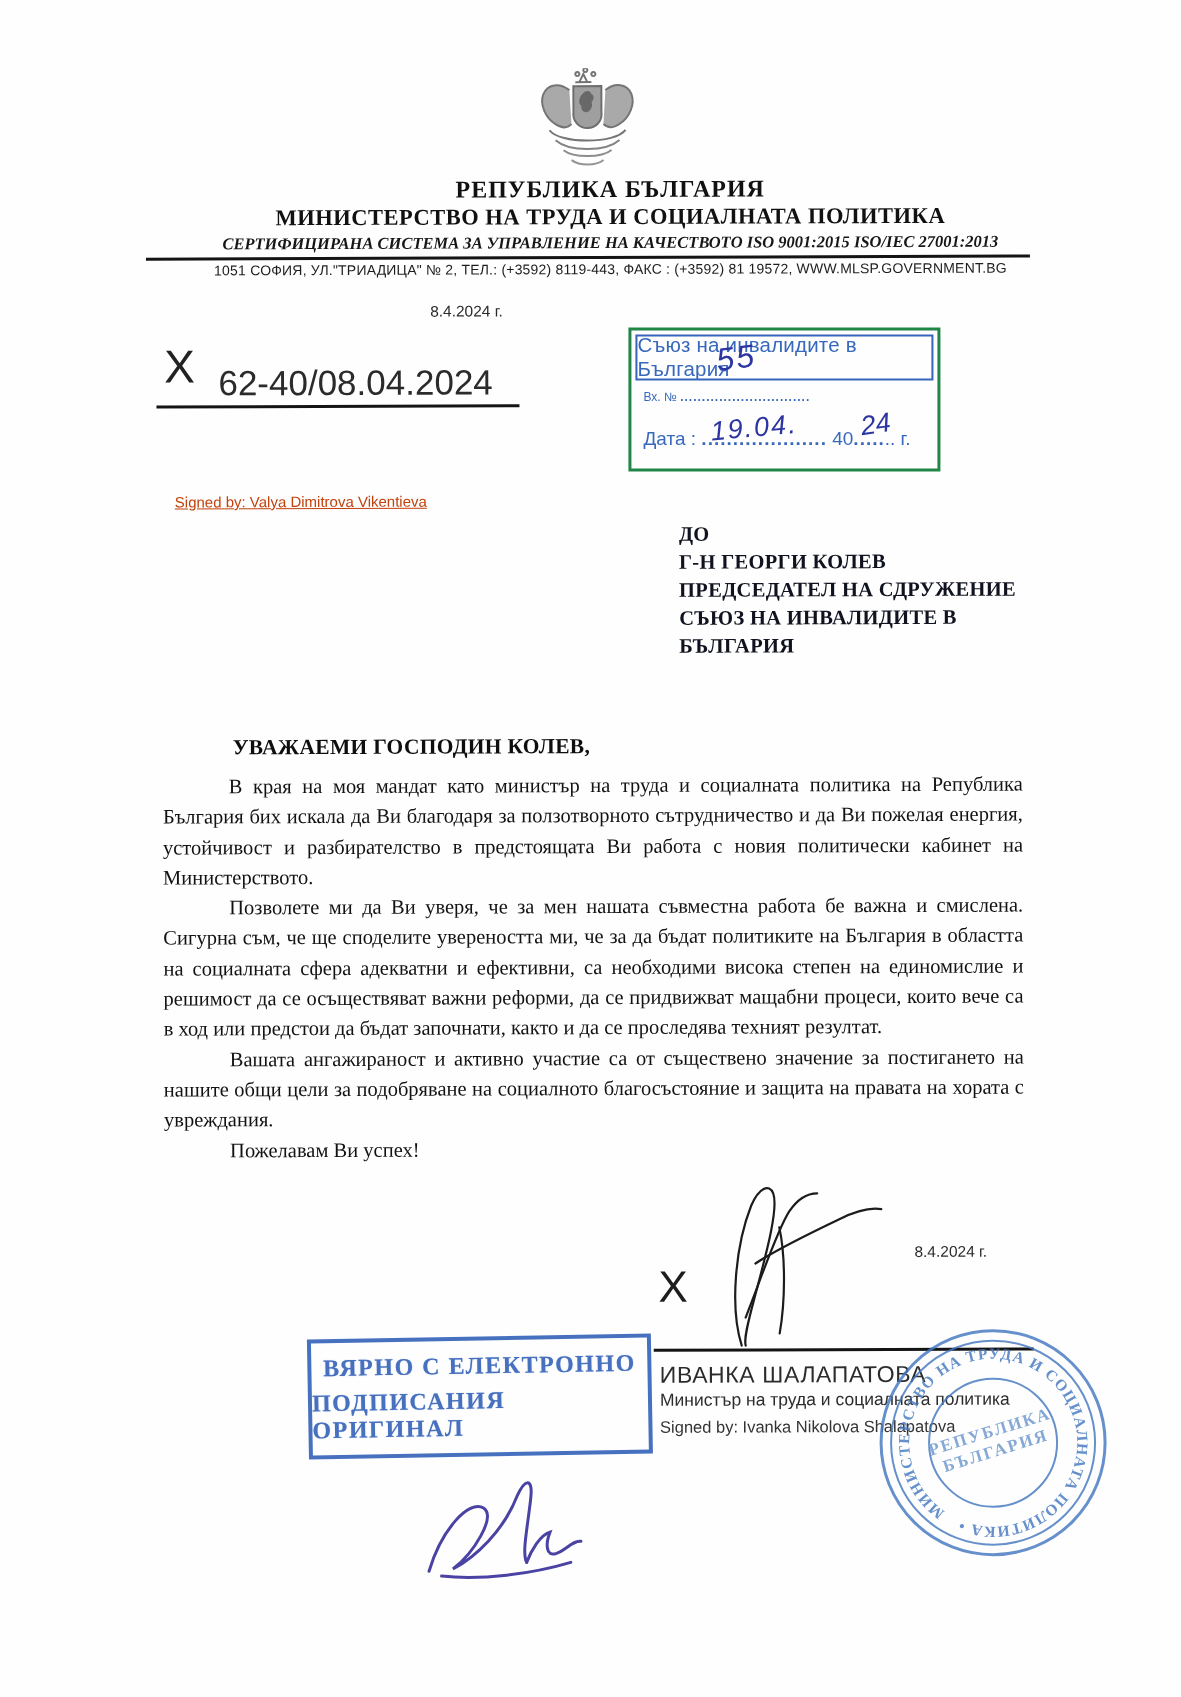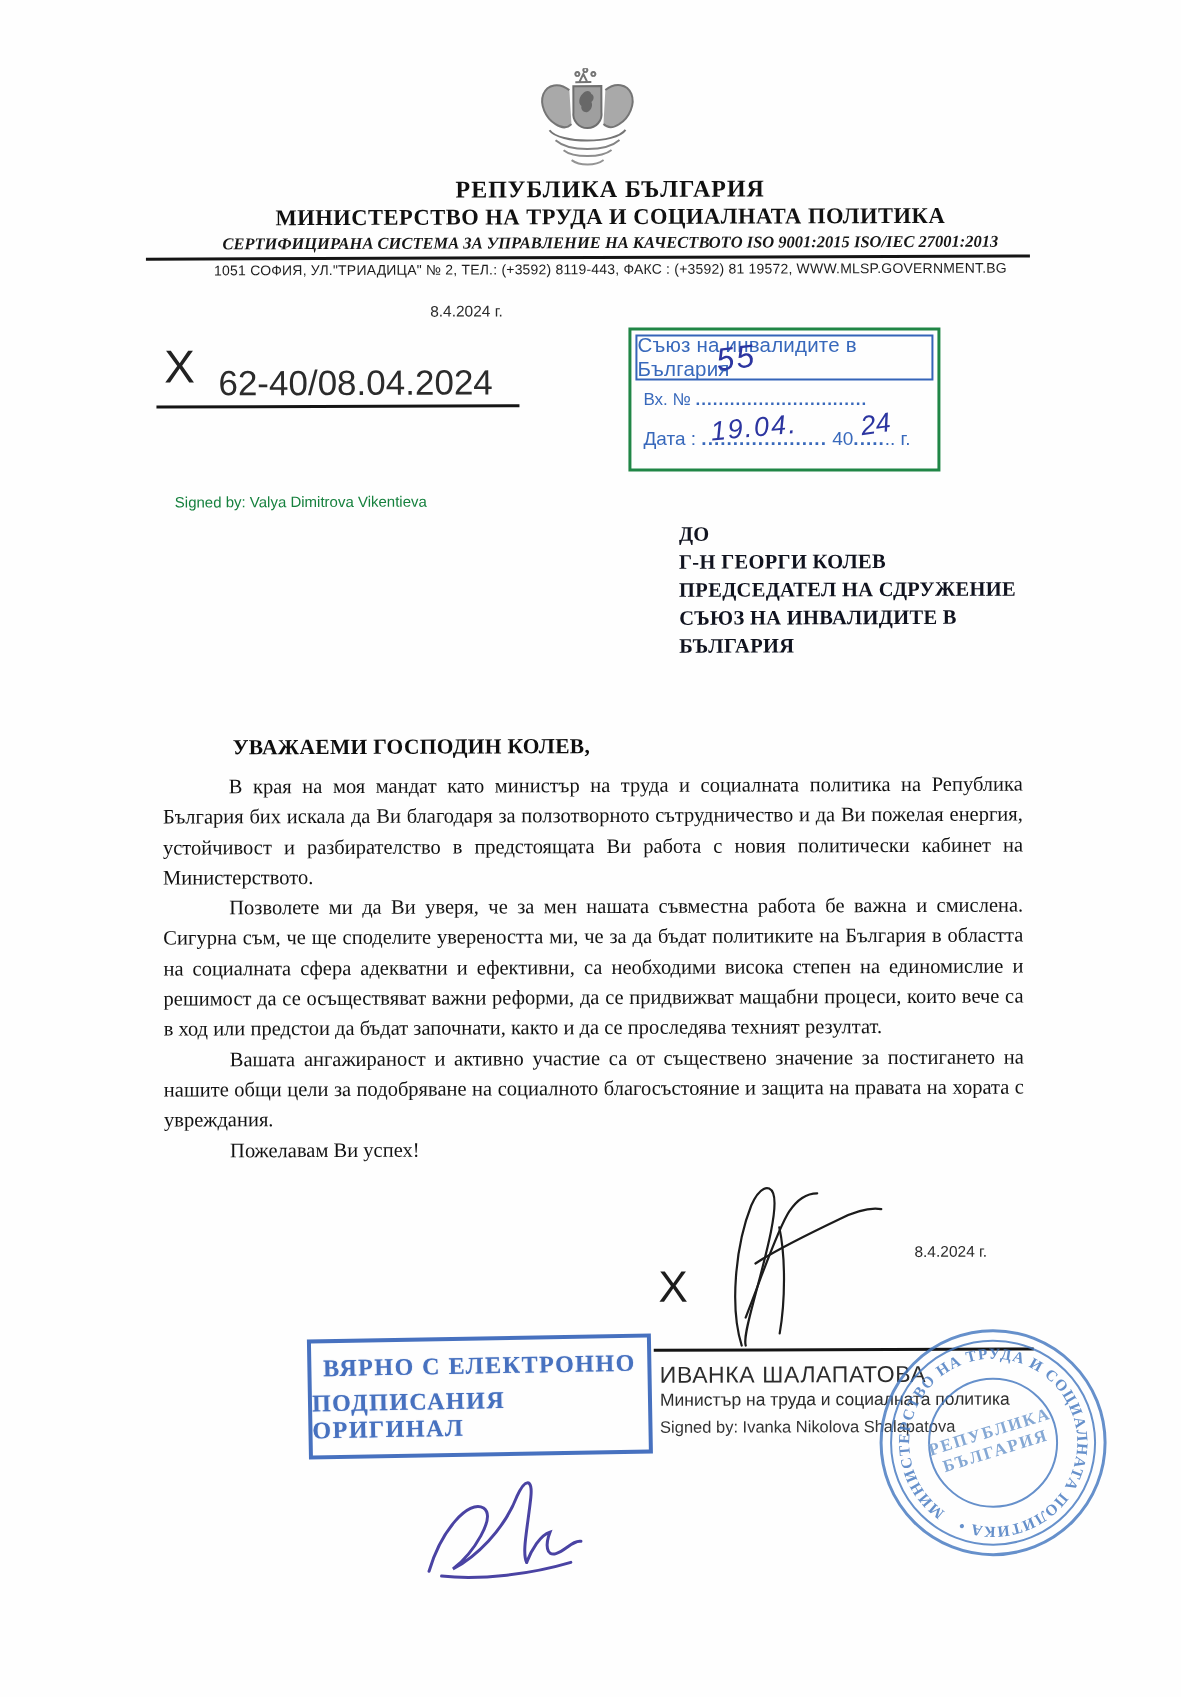--- a/index.html
+++ b/index.html
@@ -19,30 +19,30 @@
   .cert{left:0;right:0;top:233px;text-align:center;
     font-family:"Liberation Serif",serif;font-style:italic;font-weight:600;font-size:16.5px;color:#161616;}
   .rule{left:148px;width:884px;top:256px;height:3px;background:#141414;}
   .address{left:0;right:0;top:261px;text-align:center;font-size:14px;letter-spacing:.2px;color:#1d1d1d;}
 
   
   .date-top{left:432px;top:302px;font-size:15.5px;color:#2a2a2a;}
   .xmark-top{left:166px;top:338px;font-size:46px;font-weight:500;color:#222;}
   .refnum{left:220px;top:362px;font-size:35px;color:#2b2b2b;}
   .ref-underline{left:158px;width:363px;top:404px;height:2.5px;background:#141414;}
-  .signedby-top{left:176px;top:492px;font-size:15px;color:#15803d;}
+  .signedby-top{left:176px;top:492px;font-size:15px;color:#c2410c;text-decoration:underline;}
 
   
   .stampbox{left:630px;top:328px;width:306px;height:138px;
     border:3px solid #15803d;color:#2e61b8;background:rgba(255,255,255,.0);
     transform:rotate(.2deg);opacity:.95;}
   .stampbox .titlebox{position:absolute;left:4px;top:4px;right:4px;height:42px;
     border:2px solid #2b5cb5;display:flex;align-items:center;justify-content:center;
     font-size:20.5px;font-weight:500;letter-spacing:.2px;}
-  .stampbox .row1{position:absolute;left:12px;top:60px;font-size:17px;font-weight:500;white-space:nowrap;}
+  .stampbox .row1{position:absolute;left:12px;top:60px;font-size:12px;font-weight:500;white-space:nowrap;}
   .stampbox .row2{position:absolute;left:12px;top:98px;font-size:19px;font-weight:500;white-space:nowrap;}
   .stampbox .dots{letter-spacing:1px;font-weight:bold;}
   .hand{font-style:italic;color:#2c35a0;font-weight:500;}
   .hw-entry{left:718px;top:340px;font-size:32px;transform:rotate(-7deg);letter-spacing:2px;}
   .hw-date{left:712px;top:413px;font-size:27px;transform:rotate(-5deg);letter-spacing:2px;}
   .hw-year{left:862px;top:410px;font-size:27px;transform:rotate(-8deg);}
 
   
   .recipient{left:680px;top:520px;font-family:"Liberation Serif",serif;
     font-weight:bold;font-size:20.5px;line-height:28px;color:#10131f;letter-spacing:.3px;}

